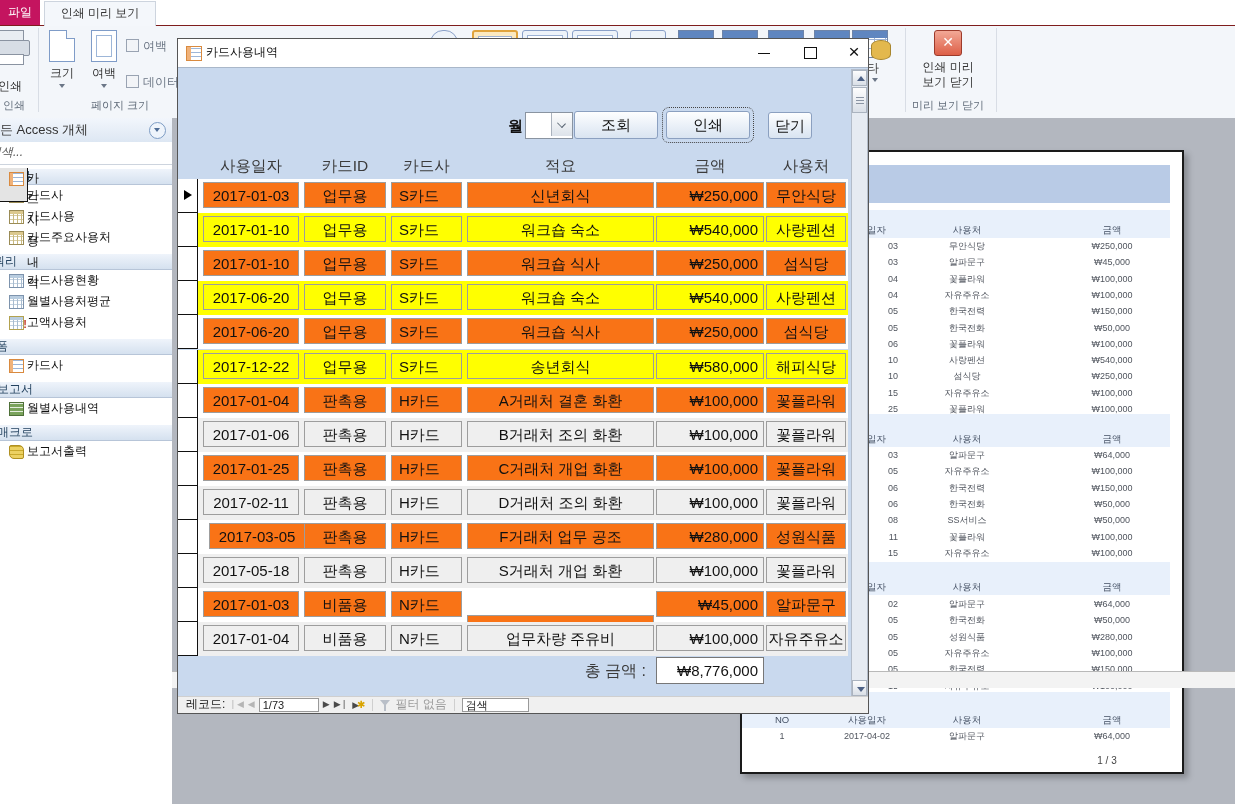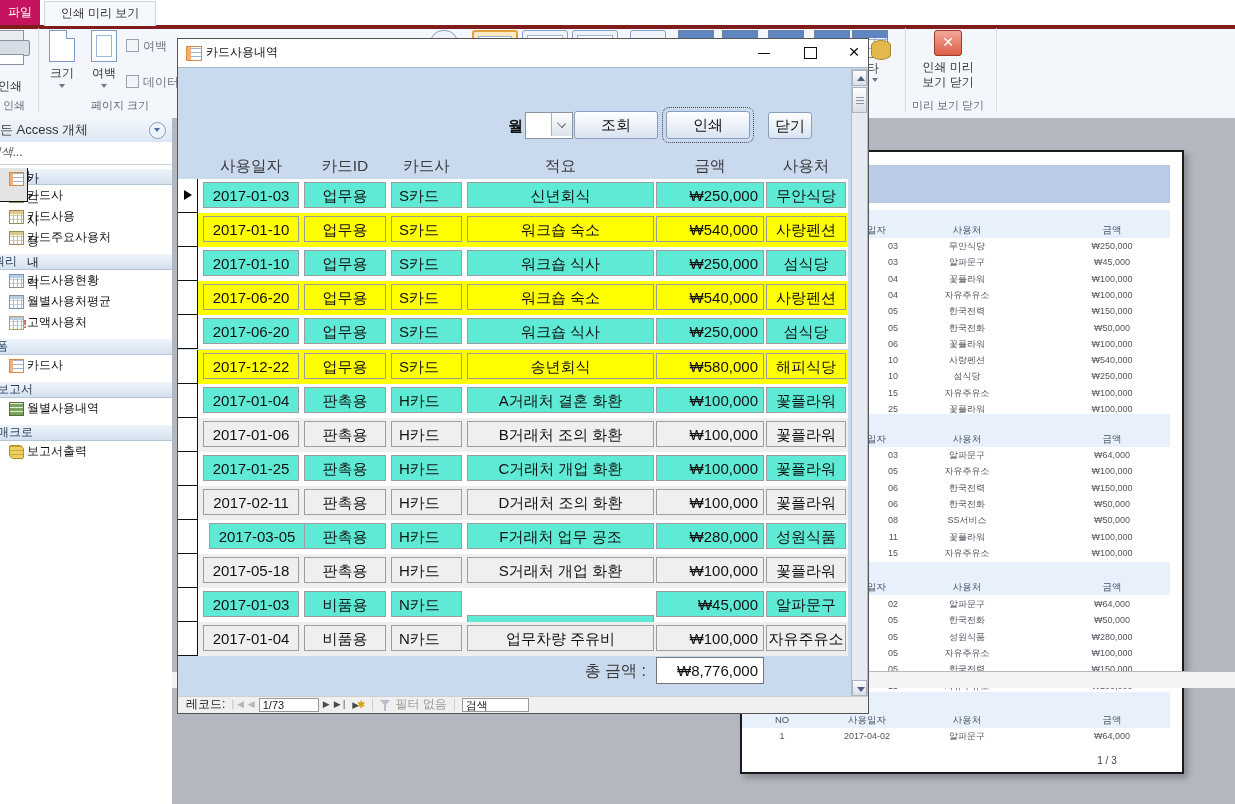--- a/index.html
+++ b/index.html
@@ -2,21 +2,21 @@
 <html><head>
 <meta charset="utf-8">
 <style>
   html,body{margin:0;padding:0;background:#fff;}
   #screen{position:relative;width:1235px;height:804px;overflow:hidden;
     font-family:"Liberation Sans","DejaVu Sans",sans-serif;background:#fff;}
   .abs{position:absolute;}
 
   
   #ribbon{left:0;top:0;width:1235px;height:118px;background:#f3f6fa;border-bottom:1px solid #c6cdd7;}
-  #tabrow{position:absolute;left:0;top:0;width:1235px;height:25px;background:#fff;border-bottom:4px solid #7f1d1d;}
+  #tabrow{position:absolute;left:0;top:0;width:1235px;height:25px;background:#fff;border-bottom:1px solid #7f1d1d;}
   #file-tab{position:absolute;left:0;top:0;width:40px;height:25px;background:#c4145f;color:#fff;
     font-size:12px;line-height:25px;text-align:center;}
   #preview-tab{position:absolute;left:44px;top:1px;width:110px;height:24px;background:#f4f7fb;
     border:1px solid #cdd4de;border-bottom:none;font-size:12px;line-height:23px;text-align:center;color:#333;}
   .grp-caption{position:absolute;top:98px;font-size:11px;color:#5f6a78;text-align:center;}
   .grp-sep{position:absolute;top:28px;width:1px;height:84px;background:#d8dde5;}
   
   #printer-icon{position:absolute;left:-10px;top:30px;width:40px;height:34px;}
   #printer-icon .pr-top{position:absolute;left:6px;top:0;width:26px;height:10px;background:#e9edf2;border:1px solid #8a93a1;}
   #printer-icon .pr-body{position:absolute;left:0;top:10px;width:38px;height:14px;background:#d7dde5;border:1px solid #8a93a1;border-radius:2px;}
@@ -139,21 +139,21 @@
   .d-colhead{position:absolute;top:117px;height:20px;font-size:15.5px;color:#3b3b3b;text-align:center;line-height:20px;}
 
   #drows{position:absolute;left:0;top:0;}
   .drow{position:absolute;left:0;width:670px;height:34px;}
   .drow.white{background:#fff;} .drow.gray{background:#efefef;} .drow.yellow{background:#ffff00;}
   .sel{position:absolute;left:0;top:0;width:20px;height:34px;background:#fff;border-right:1px solid #111;border-bottom:1px solid #111;box-sizing:border-box;}
   .drow.first .sel::before{content:"";position:absolute;left:6px;top:11px;width:0;height:0;
     border-left:8px solid #000;border-top:5px solid transparent;border-bottom:5px solid transparent;}
   .dcell{position:absolute;top:3px;height:26px;line-height:25px;font-size:15px;color:#111;
     border:1px solid #9d9d9d;box-sizing:border-box;background:inherit;}
-  .drow.white .dcell{background:#5eead4;} .drow.gray .dcell{background:#efefef;} .drow.yellow .dcell{background:#ffff00;}
+  .drow.white .dcell{background:#f97316;} .drow.gray .dcell{background:#efefef;} .drow.yellow .dcell{background:#ffff00;}
   .ta-c{text-align:center;} .ta-l{text-align:left;padding-left:7px;} .ta-r{text-align:right;padding-right:5px;}
 
   #d-total-label{position:absolute;left:330px;top:622px;width:138px;text-align:right;font-size:16px;color:#3c3c3c;}
   #d-total-box{position:absolute;left:478px;top:618px;width:108px;height:27px;background:#fff;border:1px solid #777;
     box-sizing:border-box;font-size:15px;line-height:25px;text-align:right;padding-right:5px;color:#111;}
 
   
   #d-scroll{position:absolute;left:673px;top:30px;width:17px;height:628px;background:#e6ebf2;border:1px solid #b3bcc9;box-sizing:border-box;}
   .sbtn{position:absolute;left:0;width:15px;height:16px;background:linear-gradient(#fdfdfd,#d9dfe7);border:1px solid #aab3bf;box-sizing:border-box;}
   #sb-up{top:0;} #sb-down{bottom:0;}

